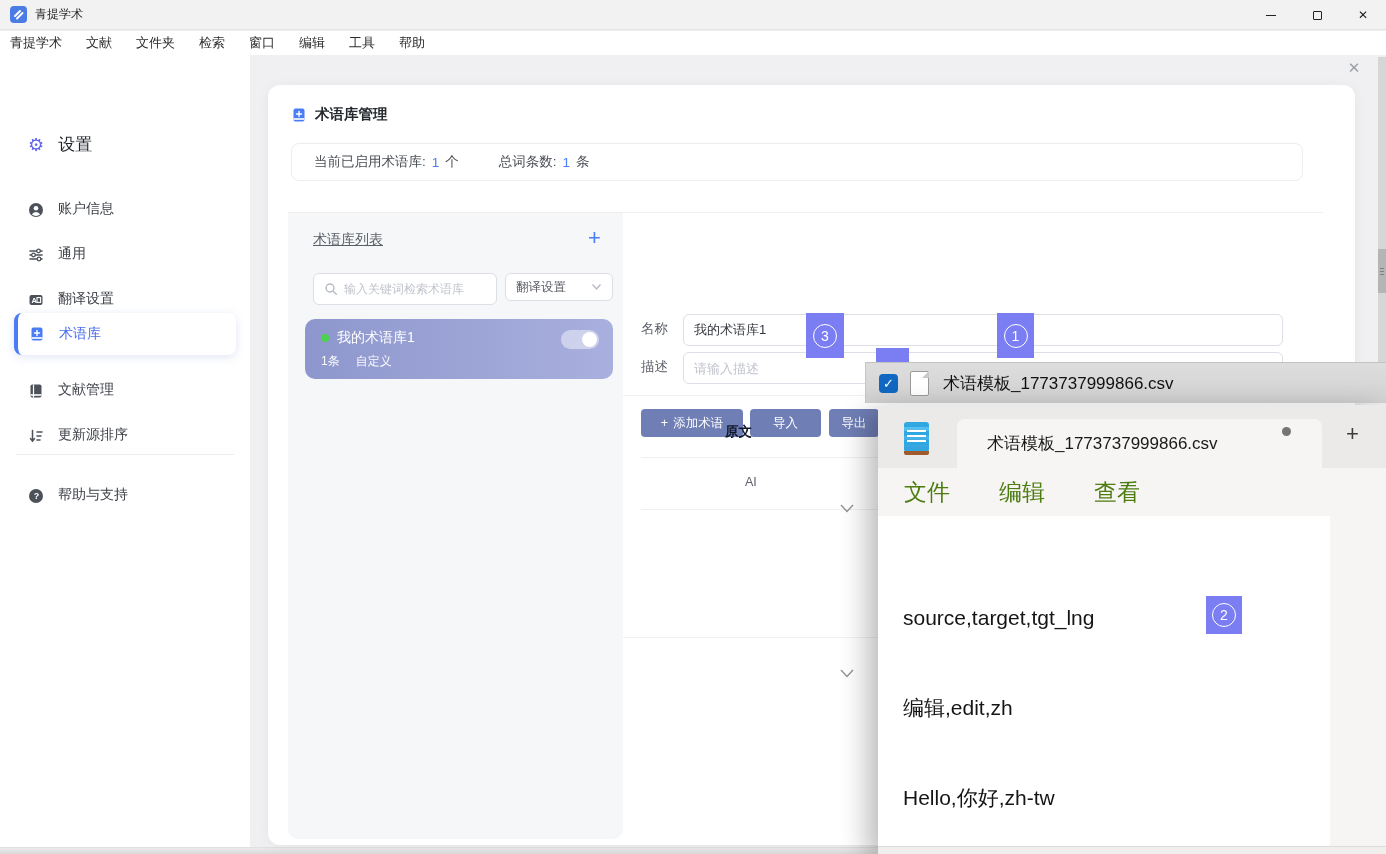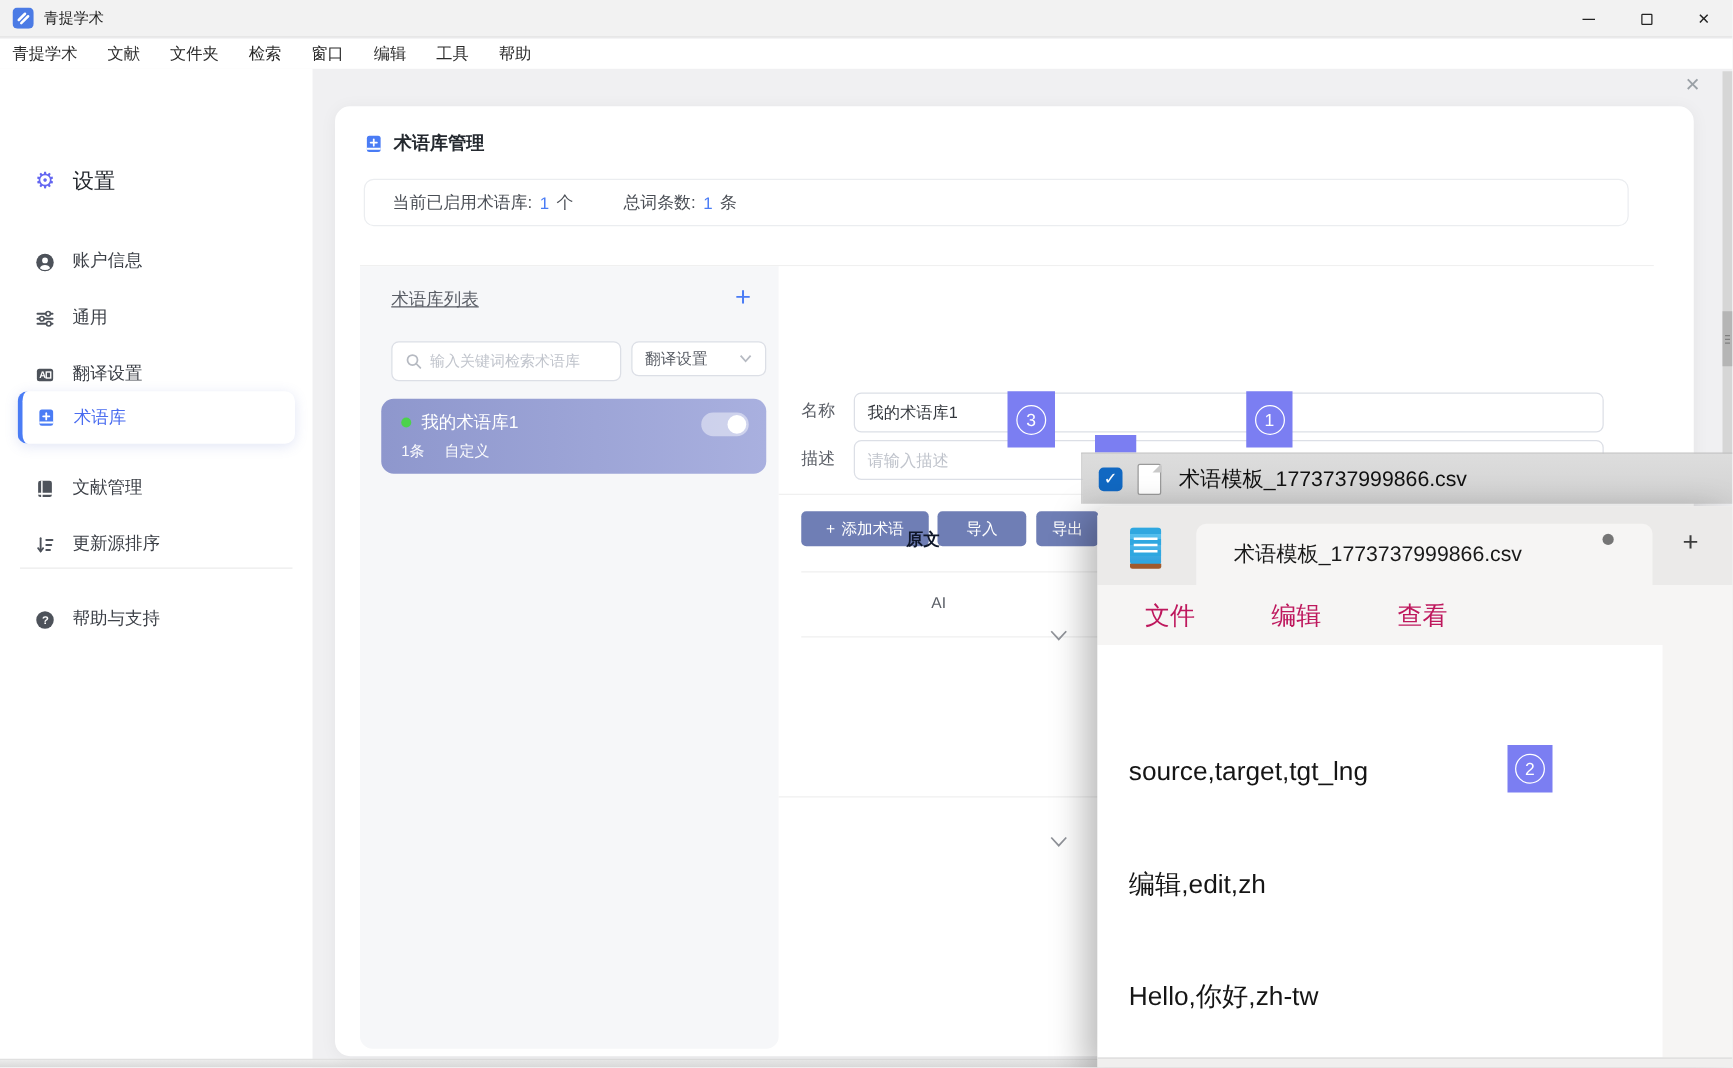--- a/index.html
+++ b/index.html
@@ -91,21 +91,21 @@
   .np-tabbar { position:absolute; left:0; top:0; width:508px; height:63px; background:#ebeae9; border-radius:8px 0 0 0; }
   .np-ico { position:absolute; left:26px; top:17px; width:25px; height:30px; background:linear-gradient(#5ec6f2,#2196d6); border-radius:3px;
             background-image:repeating-linear-gradient(#2fa7e0 0 4px, #2fa7e0 4px 5px, transparent 5px 9px), linear-gradient(#5ec6f2,#2f9fdc); }
   .np-ico::before { content:""; position:absolute; left:3px; top:8px; width:19px; height:2px; background:#fff; box-shadow:0 5px 0 #fff, 0 10px 0 #fff; }
   .np-ico::after { content:""; position:absolute; left:0; bottom:-3px; width:25px; height:4px; background:#a05a2c; border-radius:0 0 2px 2px; }
   .np-tab { position:absolute; left:79px; top:14px; width:365px; height:49px; background:#f6f5f4; border-radius:8px 8px 0 0; display:flex; align-items:center; }
   .np-tab .t { font-size:17px; color:#191919; margin-left:30px; }
   .np-dot { position:absolute; left:404px; top:22px; width:9px; height:9px; border-radius:50%; background:#757575; }
   .np-newtab { position:absolute; left:468px; top:16px; font-size:22px; color:#3c3c3c; font-weight:300; }
   .np-menu { position:absolute; left:0; top:63px; width:508px; height:48px; background:#f6f5f4; display:flex; align-items:center; gap:49px; padding-left:26px; }
-  .np-menu span { font-size:20px; color:#be185d;margin-left:12px; }
+  .np-menu span { font-size:23px; color:#4d7c0f; }
   .np-content { position:absolute; left:0; top:111px; width:452px; height:330px; background:#fff; }
   .np-lines { position:absolute; left:25px; top:27px; font-size:21px; line-height:30px; color:#151515; white-space:pre; }
   .np-status { position:absolute; left:0; top:441px; width:508px; height:8px; background:#f0efee; border-top:1px solid #dcdcdc; }
 
   svg { display:block; }
 </style>
 </head>
 <body>
 
 <div class="abs titlebar">

